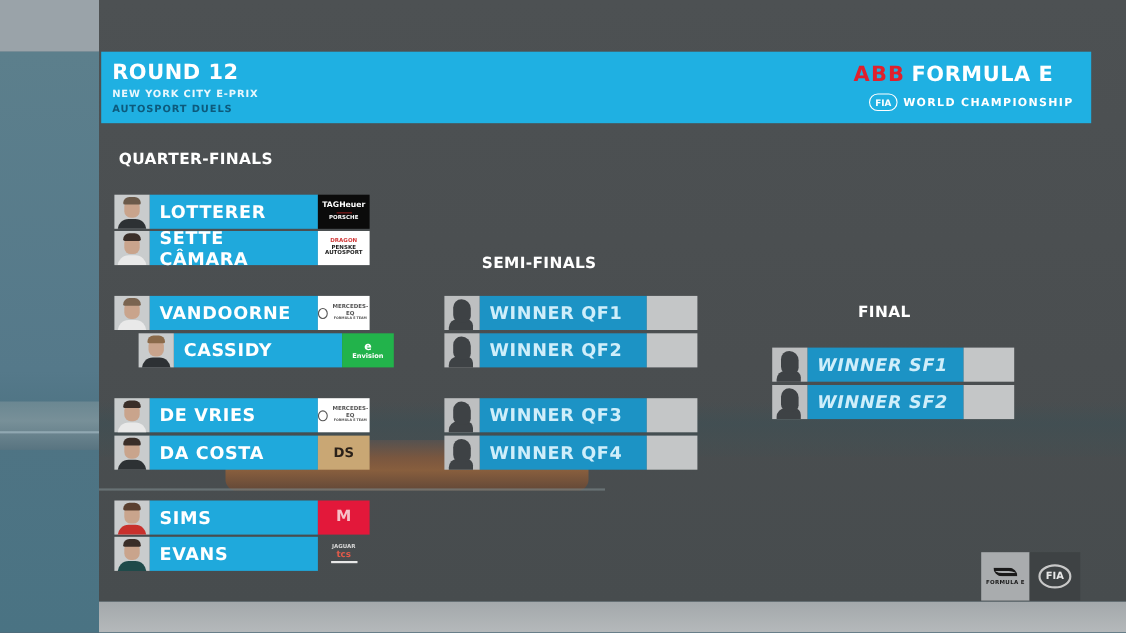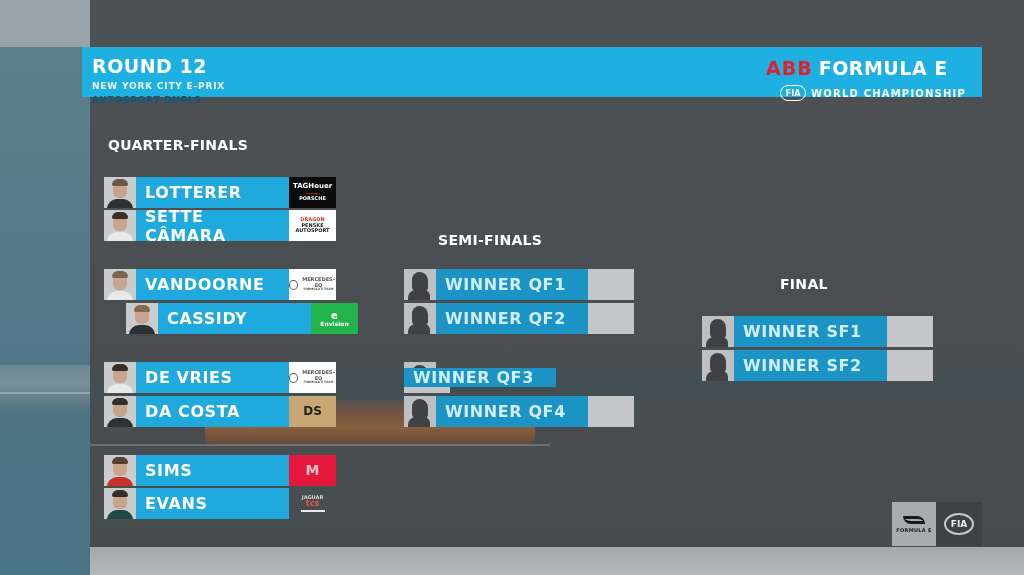--- a/index.html
+++ b/index.html
@@ -36,21 +36,21 @@
       opacity: 0.75; border-radius: 2px 2px 10px 10px;
     }
     .panel .ferry-wake { position: absolute; left: 0; top: 444px; width: 460px; height: 2px; background: #7d8a8e; opacity: 0.6; }
     .bottom-strip {
       position: absolute; left: 90px; top: 547px; width: 934px; height: 28px;
       background: linear-gradient(180deg, #a3a8ab 0%, #b5b9bb 100%);
     }
 
     
     .header {
-      position: absolute; left: 82px; top: 47px; width: 900px; height: 50px;
+      position: absolute; left: 92px; top: 47px; width: 900px; height: 65px;
       background: #1fb0e2;
     }
     .round-title {
       position: absolute; left: 10px; top: 8px;
       font-family: "DejaVu Sans", sans-serif; font-weight: bold; font-size: 19px;
       color: #ffffff; letter-spacing: 0.5px;
     }
     .event-name {
       position: absolute; left: 10px; top: 34px; font-size: 9px; font-weight: bold;
       color: #e8f7fd; letter-spacing: 0.8px;
@@ -110,21 +110,21 @@
     }
     .name-bar.sf { background: #1c93c5; color: #cfeefa; }
     .team-box {
       width: 47px; height: 31px; display: flex; flex-direction: column; align-items: center; justify-content: center;
       font-size: 5px; font-weight: bold; text-align: center; line-height: 1.1;
     }
     .result-box { width: 46px; height: 31px; background: #c4c6c7; }
 
     .qf .name-bar { width: 153px; }
     .sf .name-bar { width: 152px; }
-    .fn .name-bar { width: 153px; }
+    .fn .name-bar { width: 142px; font-style: italic; }
 
     
     .logo-porsche { background: #0b0b0b; color: #fff; }
     .logo-porsche .l1 { font-size: 7px; }
     .logo-porsche .l2 { width: 14px; height: 1px; background: #8a1a1a; margin: 2px 0; }
     .logo-dragon { background: #ffffff; color: #222; }
     .logo-dragon .red { color: #d23a3a; }
     .logo-mercedes { background: #ffffff; color: #555; flex-direction: row; gap: 3px; }
     .merc-star { width: 10px; height: 10px; border-radius: 50%; border: 1px solid #555; }
     .logo-envision { background: #22b34b; color: #fff; font-size: 6px; }
@@ -301,21 +301,21 @@
   <div class="result-box"></div>
 </div>
 <div class="row sf" style="left:404px; top:303px;">
   <div class="avatar silhouette">
       <div class="sil-body"></div>
       <div class="sil-head"></div>
     </div>
   <div class="name-bar sf">WINNER QF2</div>
   <div class="result-box"></div>
 </div>
-<div class="row sf" style="left:404px; top:362px;flex-direction:column;">
+<div class="row sf" style="left:404px; top:362px;">
   <div class="avatar silhouette">
       <div class="sil-body"></div>
       <div class="sil-head"></div>
     </div>
   <div class="name-bar sf">WINNER QF3</div>
   <div class="result-box"></div>
 </div>
 <div class="row sf" style="left:404px; top:396px;">
   <div class="avatar silhouette">
       <div class="sil-body"></div>

